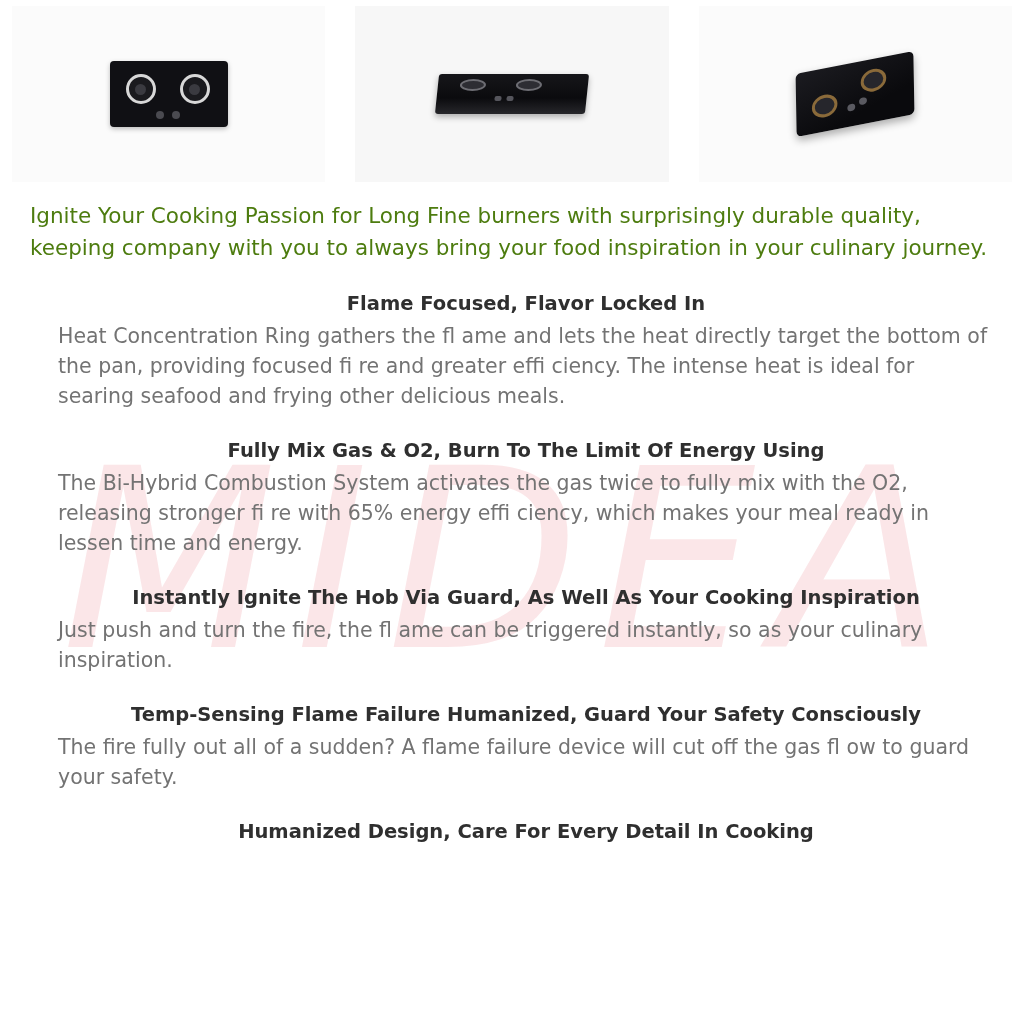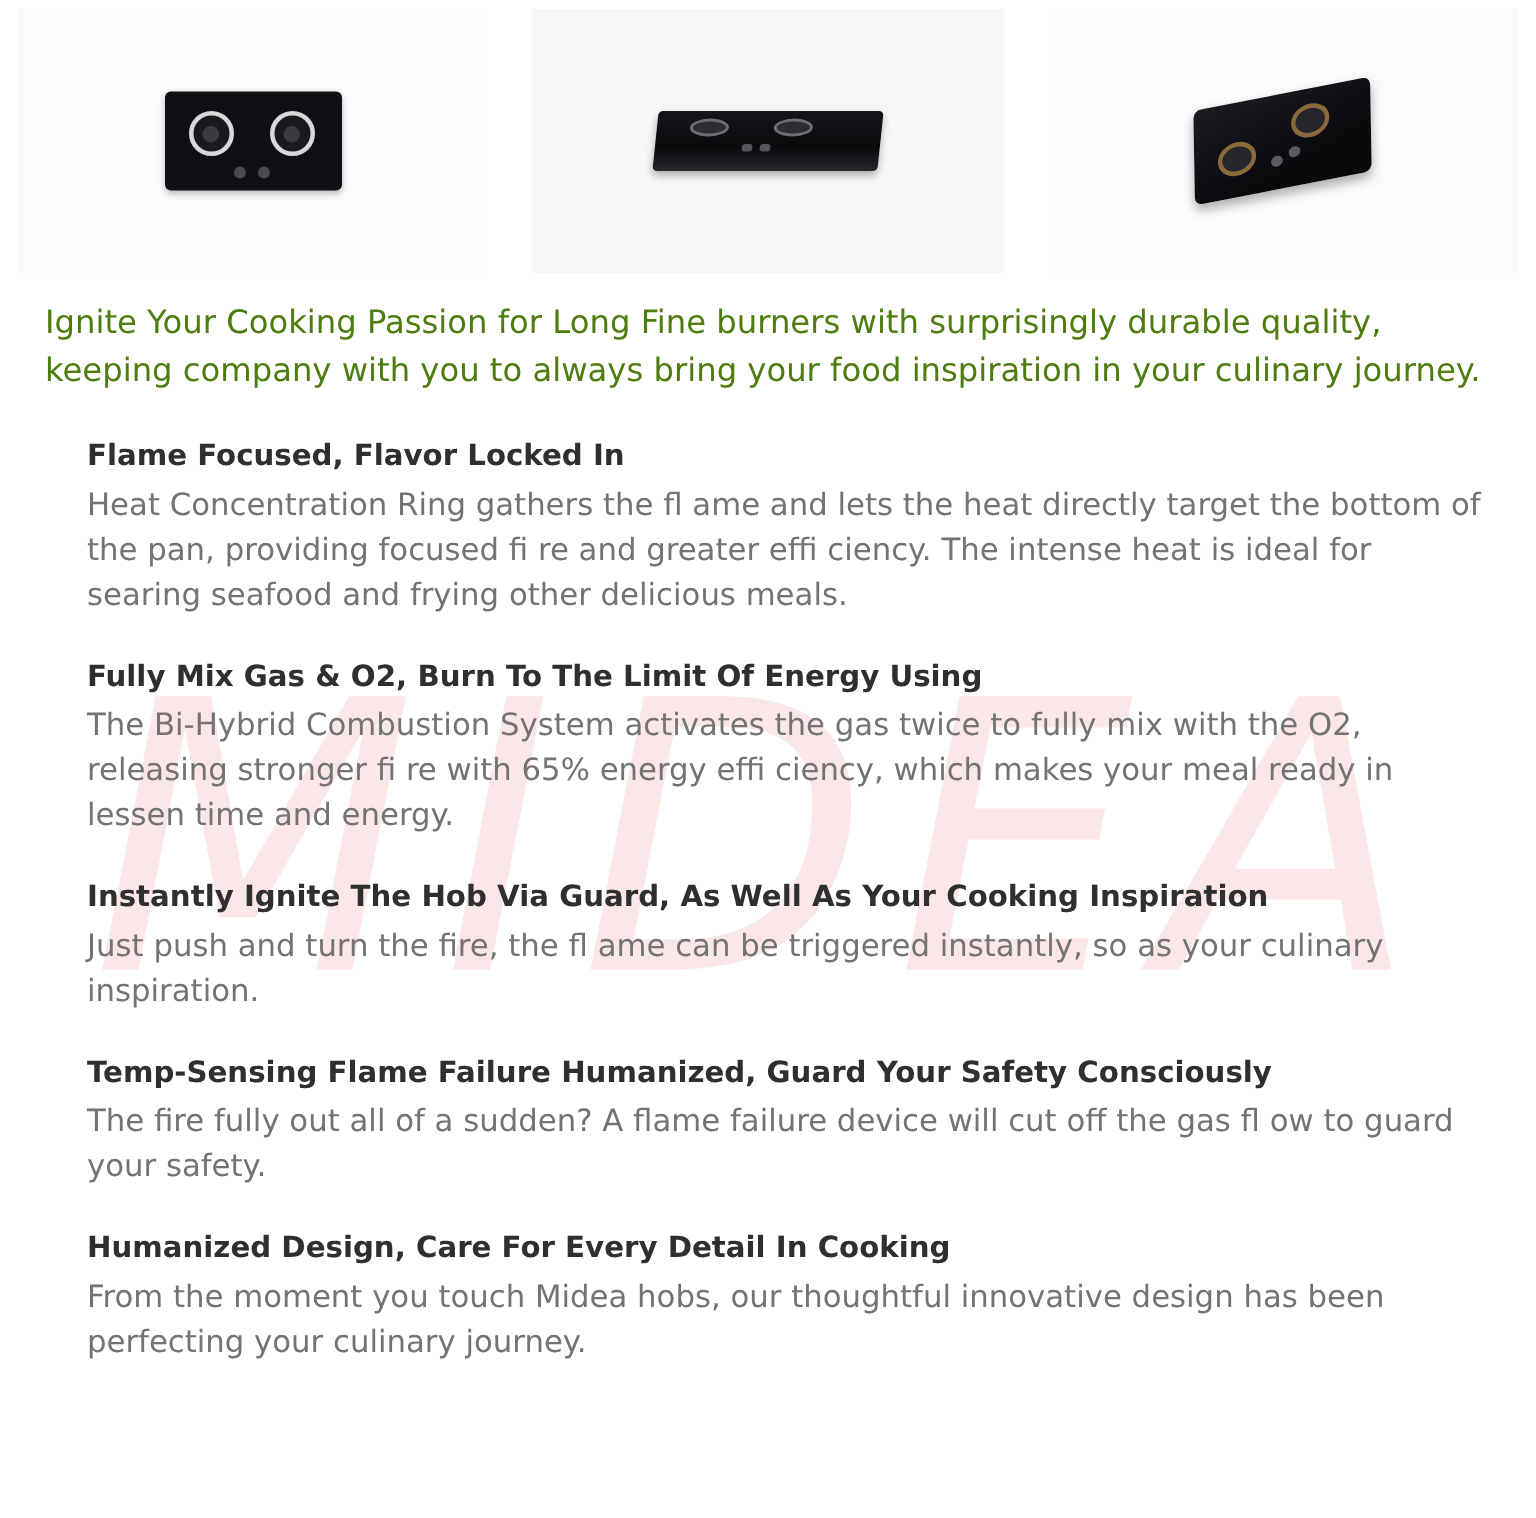--- a/index.html
+++ b/index.html
@@ -180,20 +180,21 @@
   .feature {
     margin-bottom: 26px;
   }
   .feature:last-child { margin-bottom: 10px; }
   .feature-title {
     font-size: 19.5px;
     font-weight: 700;
     color: #2f2f2f;
     line-height: 28px;
     margin: 0 0 3px 0;
+    text-align: center;
   }
   .feature-body {
     font-size: 20.5px;
     line-height: 30px;
     color: #737373;
     margin: 0;
     max-width: 945px;
   }
 </style>
 </head>
@@ -253,17 +254,16 @@
       <p class="feature-body">Just push and turn the fire, the fl ame can be triggered instantly, so as your culinary inspiration.</p>
     </div>
 
     <div class="feature">
       <div class="feature-title">Temp-Sensing Flame Failure Humanized, Guard Your Safety Consciously</div>
       <p class="feature-body">The fire fully out all of a sudden? A flame failure device will cut off the gas fl ow to guard your safety.</p>
     </div>
 
     <div class="feature">
       <div class="feature-title">Humanized Design, Care For Every Detail In Cooking</div>
-      <p class="feature-body">From the moment you touch Midea hobs, our thoughtful innovative design has been perfecting your culinary journey.</p>
     </div>
 
   </div>
 </div>
 
 </body></html>

